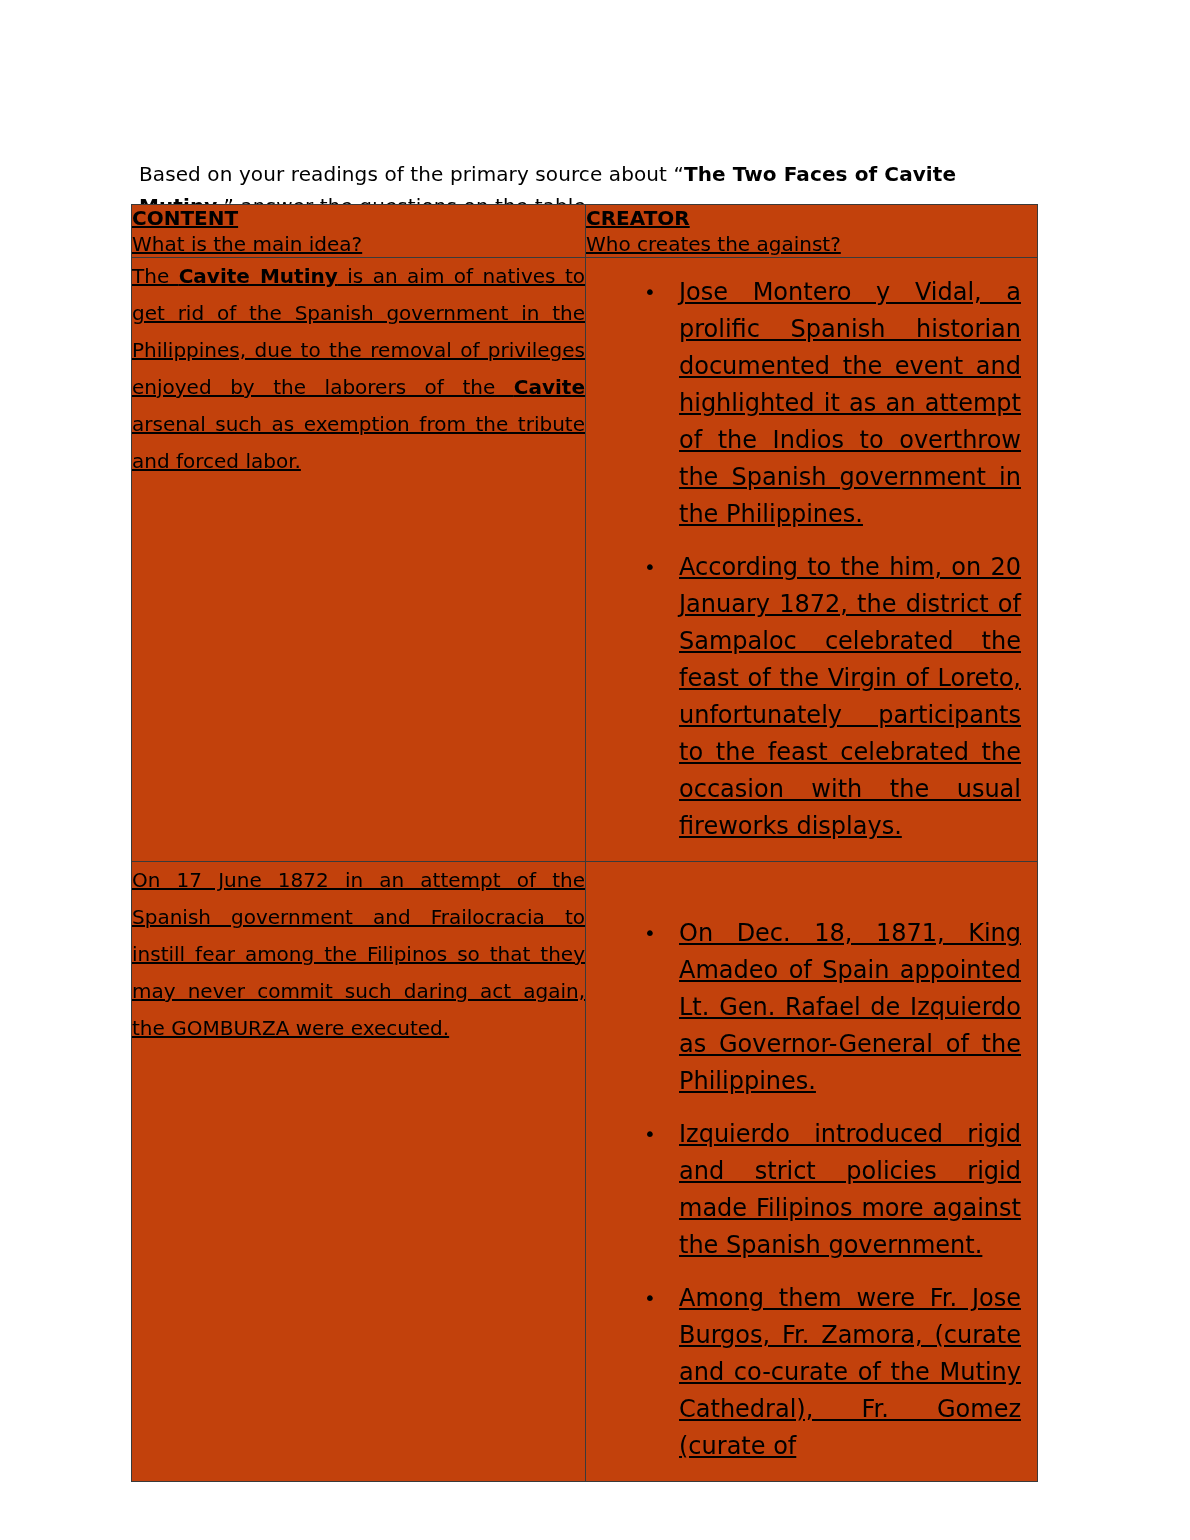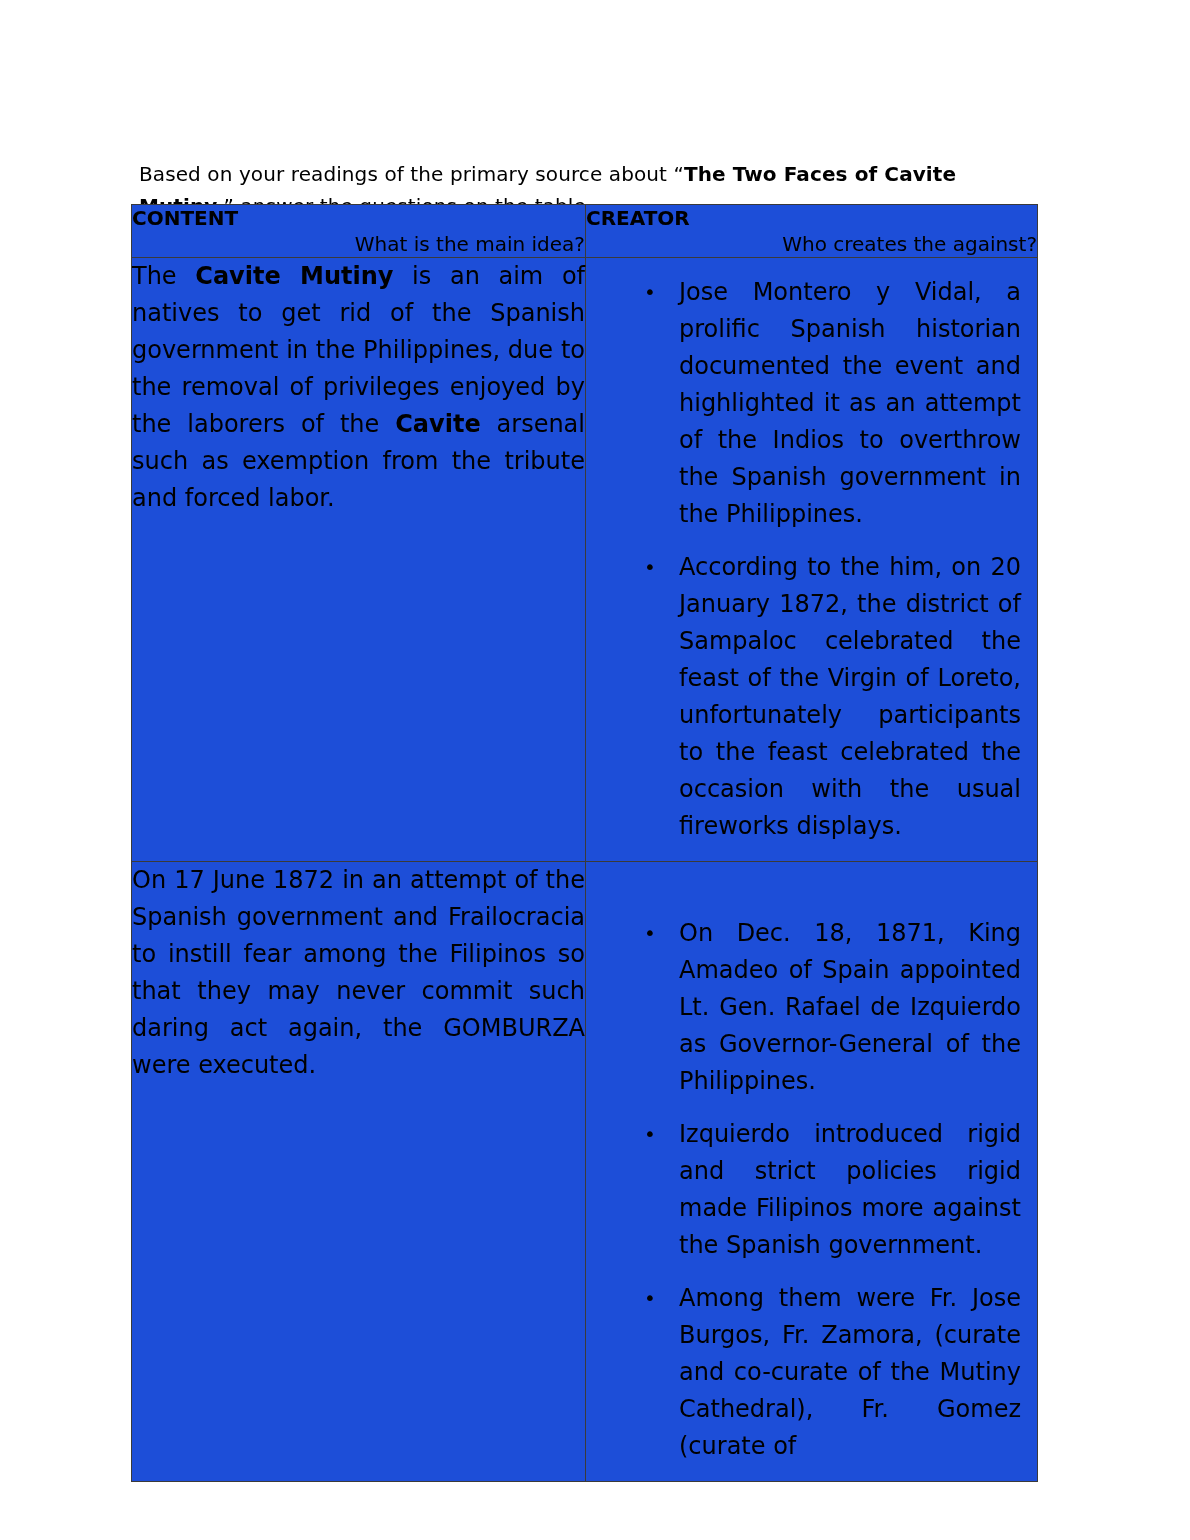--- a/index.html
+++ b/index.html
@@ -37,46 +37,46 @@
     left: 131px;
     top: 204px;
     width: 906px;
     border-collapse: collapse;
     table-layout: fixed;
   }
   .tbl td {
     border: 1px solid #3a3a3a;
     vertical-align: top;
     padding: 0;
-    background: #1d4ed8;
+    background: #c2410c;
+    text-decoration: underline;
   }
   .col-left  { width: 454px; }
   .col-right { width: 452px; }
 
   .hdr-cell {
     padding: 4px 8px 3px 8px;
     height: 47px;
   }
   .hdr-title {
     font-size: 20px;
     line-height: 26px;
     font-weight: bold;
   }
   .hdr-sub {
     font-size: 20px;
     line-height: 26px;
     font-weight: normal;
-    text-align: right;
   }
 
   .body-cell {
     padding: 6px 8px 6px 8px;
   }
   .para {
-    font-size: 24px;
+    font-size: 20px;
     line-height: 37px;
     text-align: justify;
     text-justify: inter-word;
     margin: 0;
     hyphens: none;
   }
   .para b { font-weight: bold; }
 
   ul.bullets {
     margin: 0;

